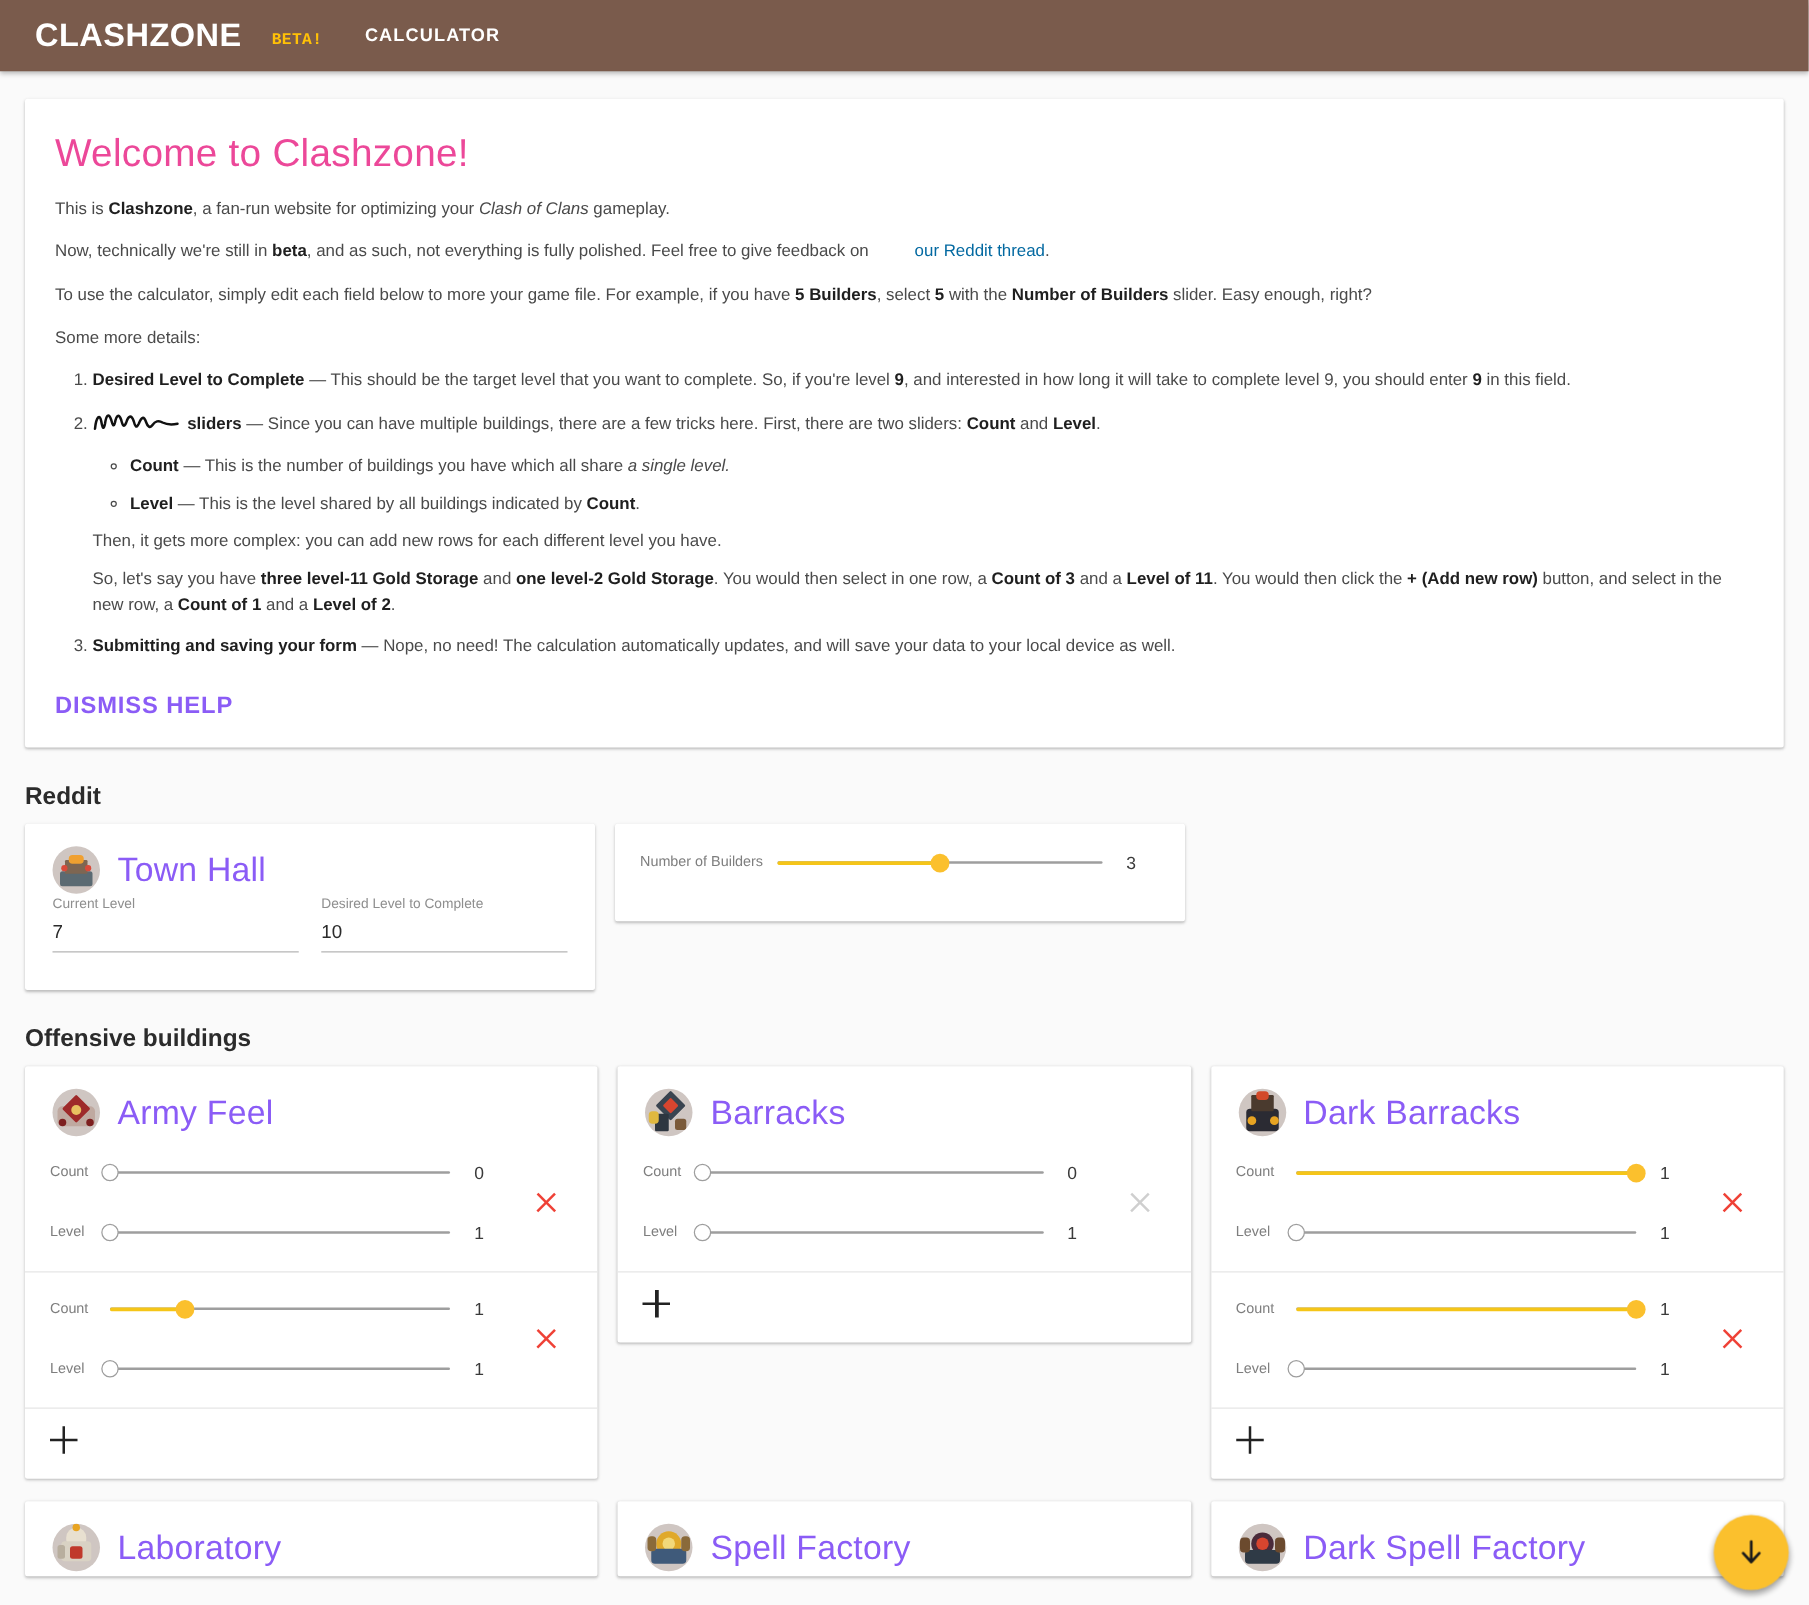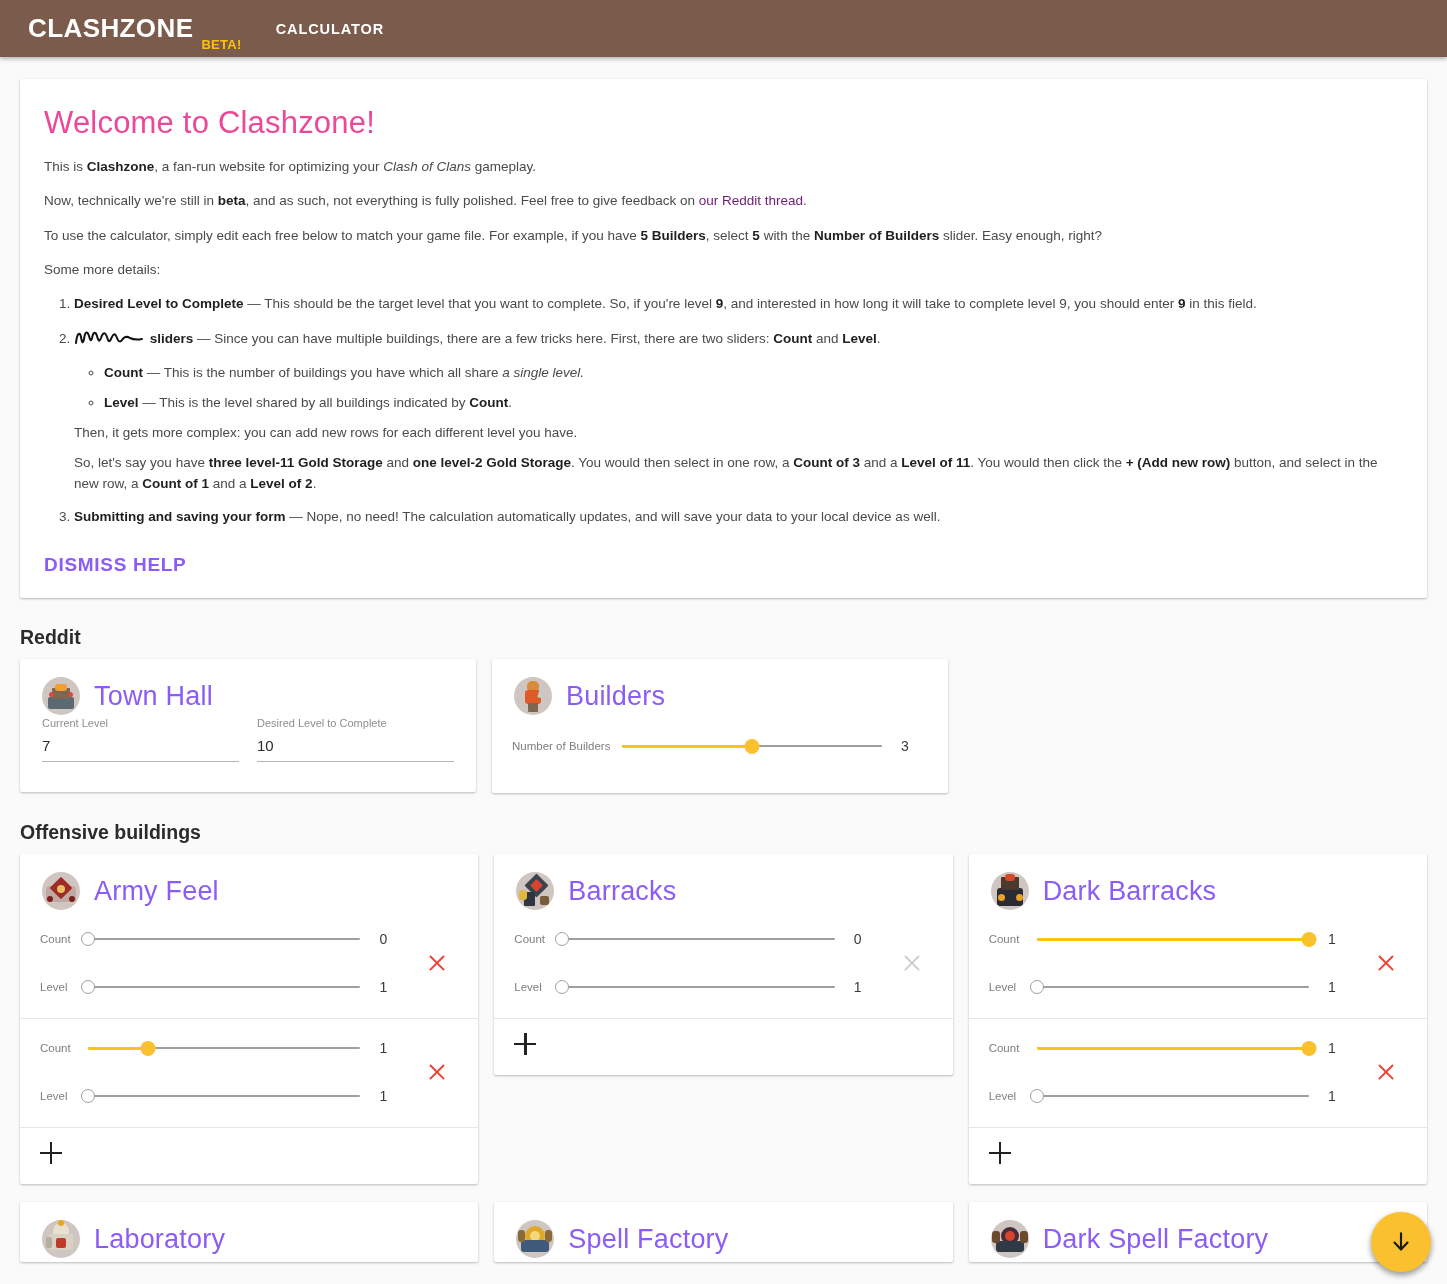--- a/index.html
+++ b/index.html
@@ -25,24 +25,25 @@
   .brand {
     color: #ffffff;
     font-size: 26px;
     font-weight: 700;
     letter-spacing: .4px;
   }
   .beta {
     color: #ffc107;
     font-size: 13px;
     font-weight: 700;
-    margin-left: 8px;
+    margin-left: 24px;
     letter-spacing: .3px;
     position: relative;
-    top: 16px;
+    top: 3px;
+    font-family: Liberation Mono, monospace;
   }
   .navlink {
     color: #ffffff;
     font-size: 14.5px;
     font-weight: 700;
     letter-spacing: .9px;
     margin-left: 34px;
     text-decoration: none;
   }
 
@@ -65,21 +66,21 @@
     letter-spacing: .2px;
   }
   .helpcard p, .helpcard li, .helpcard .sub {
     font-size: 13.5px;
     color: #4a4a4a;
     line-height: 1.5;
   }
   .helpcard p { margin: 0 0 14px 0; }
   .helpcard b { color: #1f1f1f; font-weight: 700; }
   .helpcard i  { font-style: italic; }
-  a.reddit { color: #701a75; text-decoration: none; }
+  a.reddit { color: #0369a1; text-decoration: none; margin-left: 33px; }
   ol.steps { margin: 6px 0 0 0; padding-left: 30px; }
   ol.steps > li { margin-bottom: 13px; }
   ul.subs { list-style-type: circle; margin: 9px 0 9px 0; padding-left: 30px; }
   ul.subs > li { margin-bottom: 10px; }
   .indent { margin: 10px 0 10px 0; }
   .scribble { display:inline-block; vertical-align:-4px; }
   .dismiss {
     display: inline-block;
     margin-top: 14px;
     color: #8b5cf6;
@@ -278,21 +279,21 @@
 
     <p>
       <span>This is </span><b>Clashzone</b><span>, a fan-run website for optimizing your </span><i>Clash of Clans</i><span> gameplay.</span>
     </p>
 
     <p>
       <span>Now, technically we're still in </span><b>beta</b><span>, and as such, not everything is fully polished. Feel free to give feedback on </span><a class="reddit" href="#">our Reddit thread</a><span>.</span>
     </p>
 
     <p>
-      <span>To use the calculator, simply edit each free below to match your game file. For example, if you have </span><b>5 Builders</b><span>, select </span><b>5</b><span> with the </span><b>Number of Builders</b><span> slider. Easy enough, right?</span>
+      <span>To use the calculator, simply edit each field below to more your game file. For example, if you have </span><b>5 Builders</b><span>, select </span><b>5</b><span> with the </span><b>Number of Builders</b><span> slider. Easy enough, right?</span>
     </p>
 
     <p>Some more details:</p>
 
     <ol class="steps">
       <li>
         <b>Desired Level to Complete</b><span> — This should be the target level that you want to complete. So, if you're level </span><b>9</b><span>, and interested in how long it will take to complete level 9, you should enter </span><b>9</b><span> in this field.</span>
       </li>
 
       <li>
@@ -351,29 +352,20 @@
           <div class="val">7</div>
         </div>
         <div class="field">
           <label>Desired Level to Complete</label>
           <div class="val">10</div>
         </div>
       </div>
     </div>
 
     <div class="card" style="flex:0 0 456px;">
-      <div class="card-head">
-        <span class="bldg-icon">
-          <i style="left:13px;top:4px;width:12px;height:9px;background:#d98a3c;border-radius:5px 5px 2px 2px;"></i>
-          <i style="left:11px;top:13px;width:16px;height:14px;background:#e05a28;border-radius:3px;"></i>
-          <i style="left:14px;top:26px;width:10px;height:9px;background:#7e6652;"></i>
-          <i style="left:25px;top:9px;width:4px;height:12px;background:#c8c8c8;transform:rotate(20deg);"></i>
-        </span>
-        <span class="card-title">Builders</span>
-      </div>
       <div class="slider-block" style="padding:18px 20px 34px 20px;">
         <div class="srow">
           <span class="slabel" style="width:110px;flex:0 0 110px;">Number of Builders</span>
           <span class="track-wrap">
             <span class="track"></span>
             <span class="fill" style="width:50%;"></span>
             <span class="thumb on" style="left:50%;"></span>
           </span>
           <span class="sval">3</span>
         </div>

